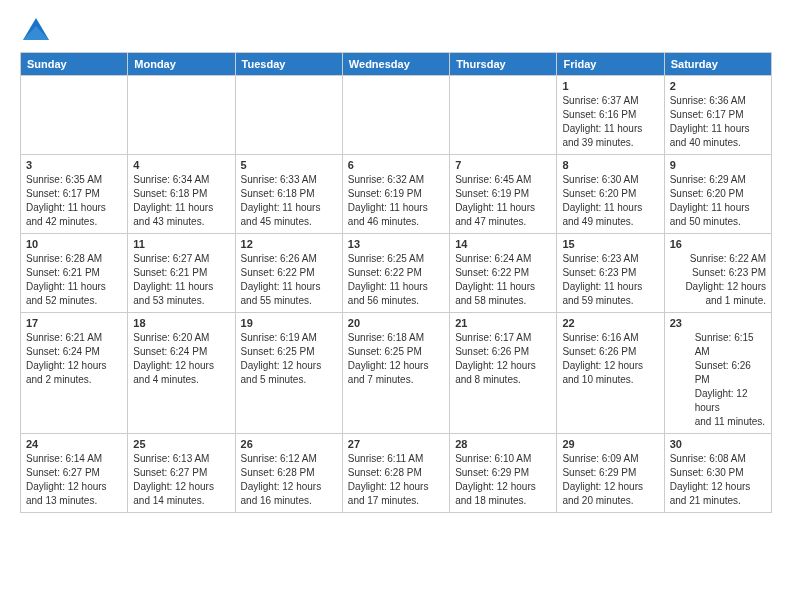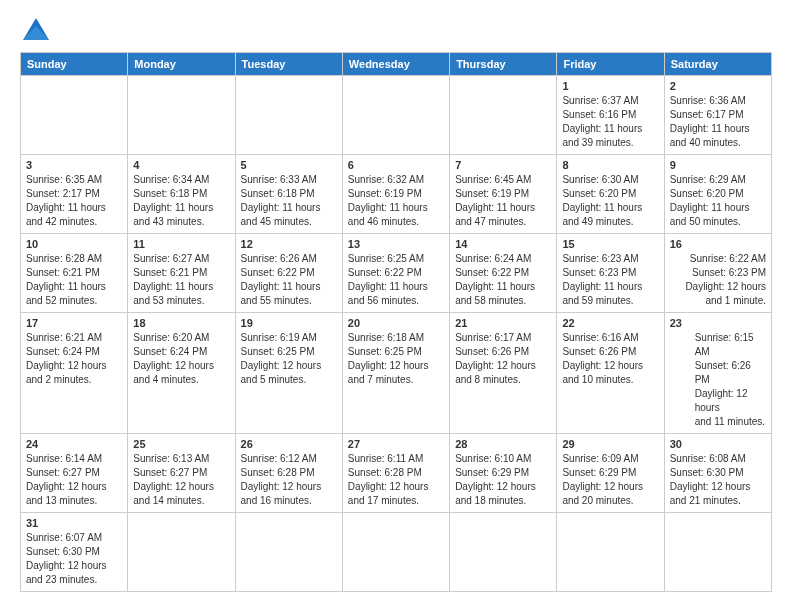--- a/index.html
+++ b/index.html
@@ -129,21 +129,21 @@
             <div class="day-info" style="white-space: pre-line;">Sunrise: 6:36 AM
 Sunset: 6:17 PM
 Daylight: 11 hours
 and 40 minutes.</div>
           </td>
         </tr>
         <tr>
           <td>
             <span class="day-number">3</span>
             <div class="day-info" style="white-space: pre-line;">Sunrise: 6:35 AM
-Sunset: 2:17 PM
+Sunset: 6:17 PM
 Daylight: 11 hours
 and 42 minutes.</div>
           </td>
           <td>
             <span class="day-number">4</span>
             <div class="day-info" style="white-space: pre-line;">Sunrise: 6:34 AM
 Sunset: 6:18 PM
 Daylight: 11 hours
 and 43 minutes.</div>
           </td>
@@ -328,31 +328,16 @@
 Daylight: 12 hours
 and 20 minutes.</div>
           </td>
           <td>
             <span class="day-number">30</span>
             <div class="day-info" style="white-space: pre-line;">Sunrise: 6:08 AM
 Sunset: 6:30 PM
 Daylight: 12 hours
 and 21 minutes.</div>
           </td>
-        </tr>
-        <tr>
-          <td class="last-row" style="height: 60px;">
-            <span class="day-number">31</span>
-            <div class="day-info" style="white-space: pre-line;">Sunrise: 6:07 AM
-Sunset: 6:30 PM
-Daylight: 12 hours
-and 23 minutes.</div>
-          </td>
-          <td class="last-row" style="height: 60px;"></td>
-          <td class="last-row" style="height: 60px;"></td>
-          <td class="last-row" style="height: 60px;"></td>
-          <td class="last-row" style="height: 60px;"></td>
-          <td class="last-row" style="height: 60px;"></td>
-          <td class="last-row" style="height: 60px;"></td>
         </tr>
       </tbody>
   </table>
 </div>
 
 </body></html>

